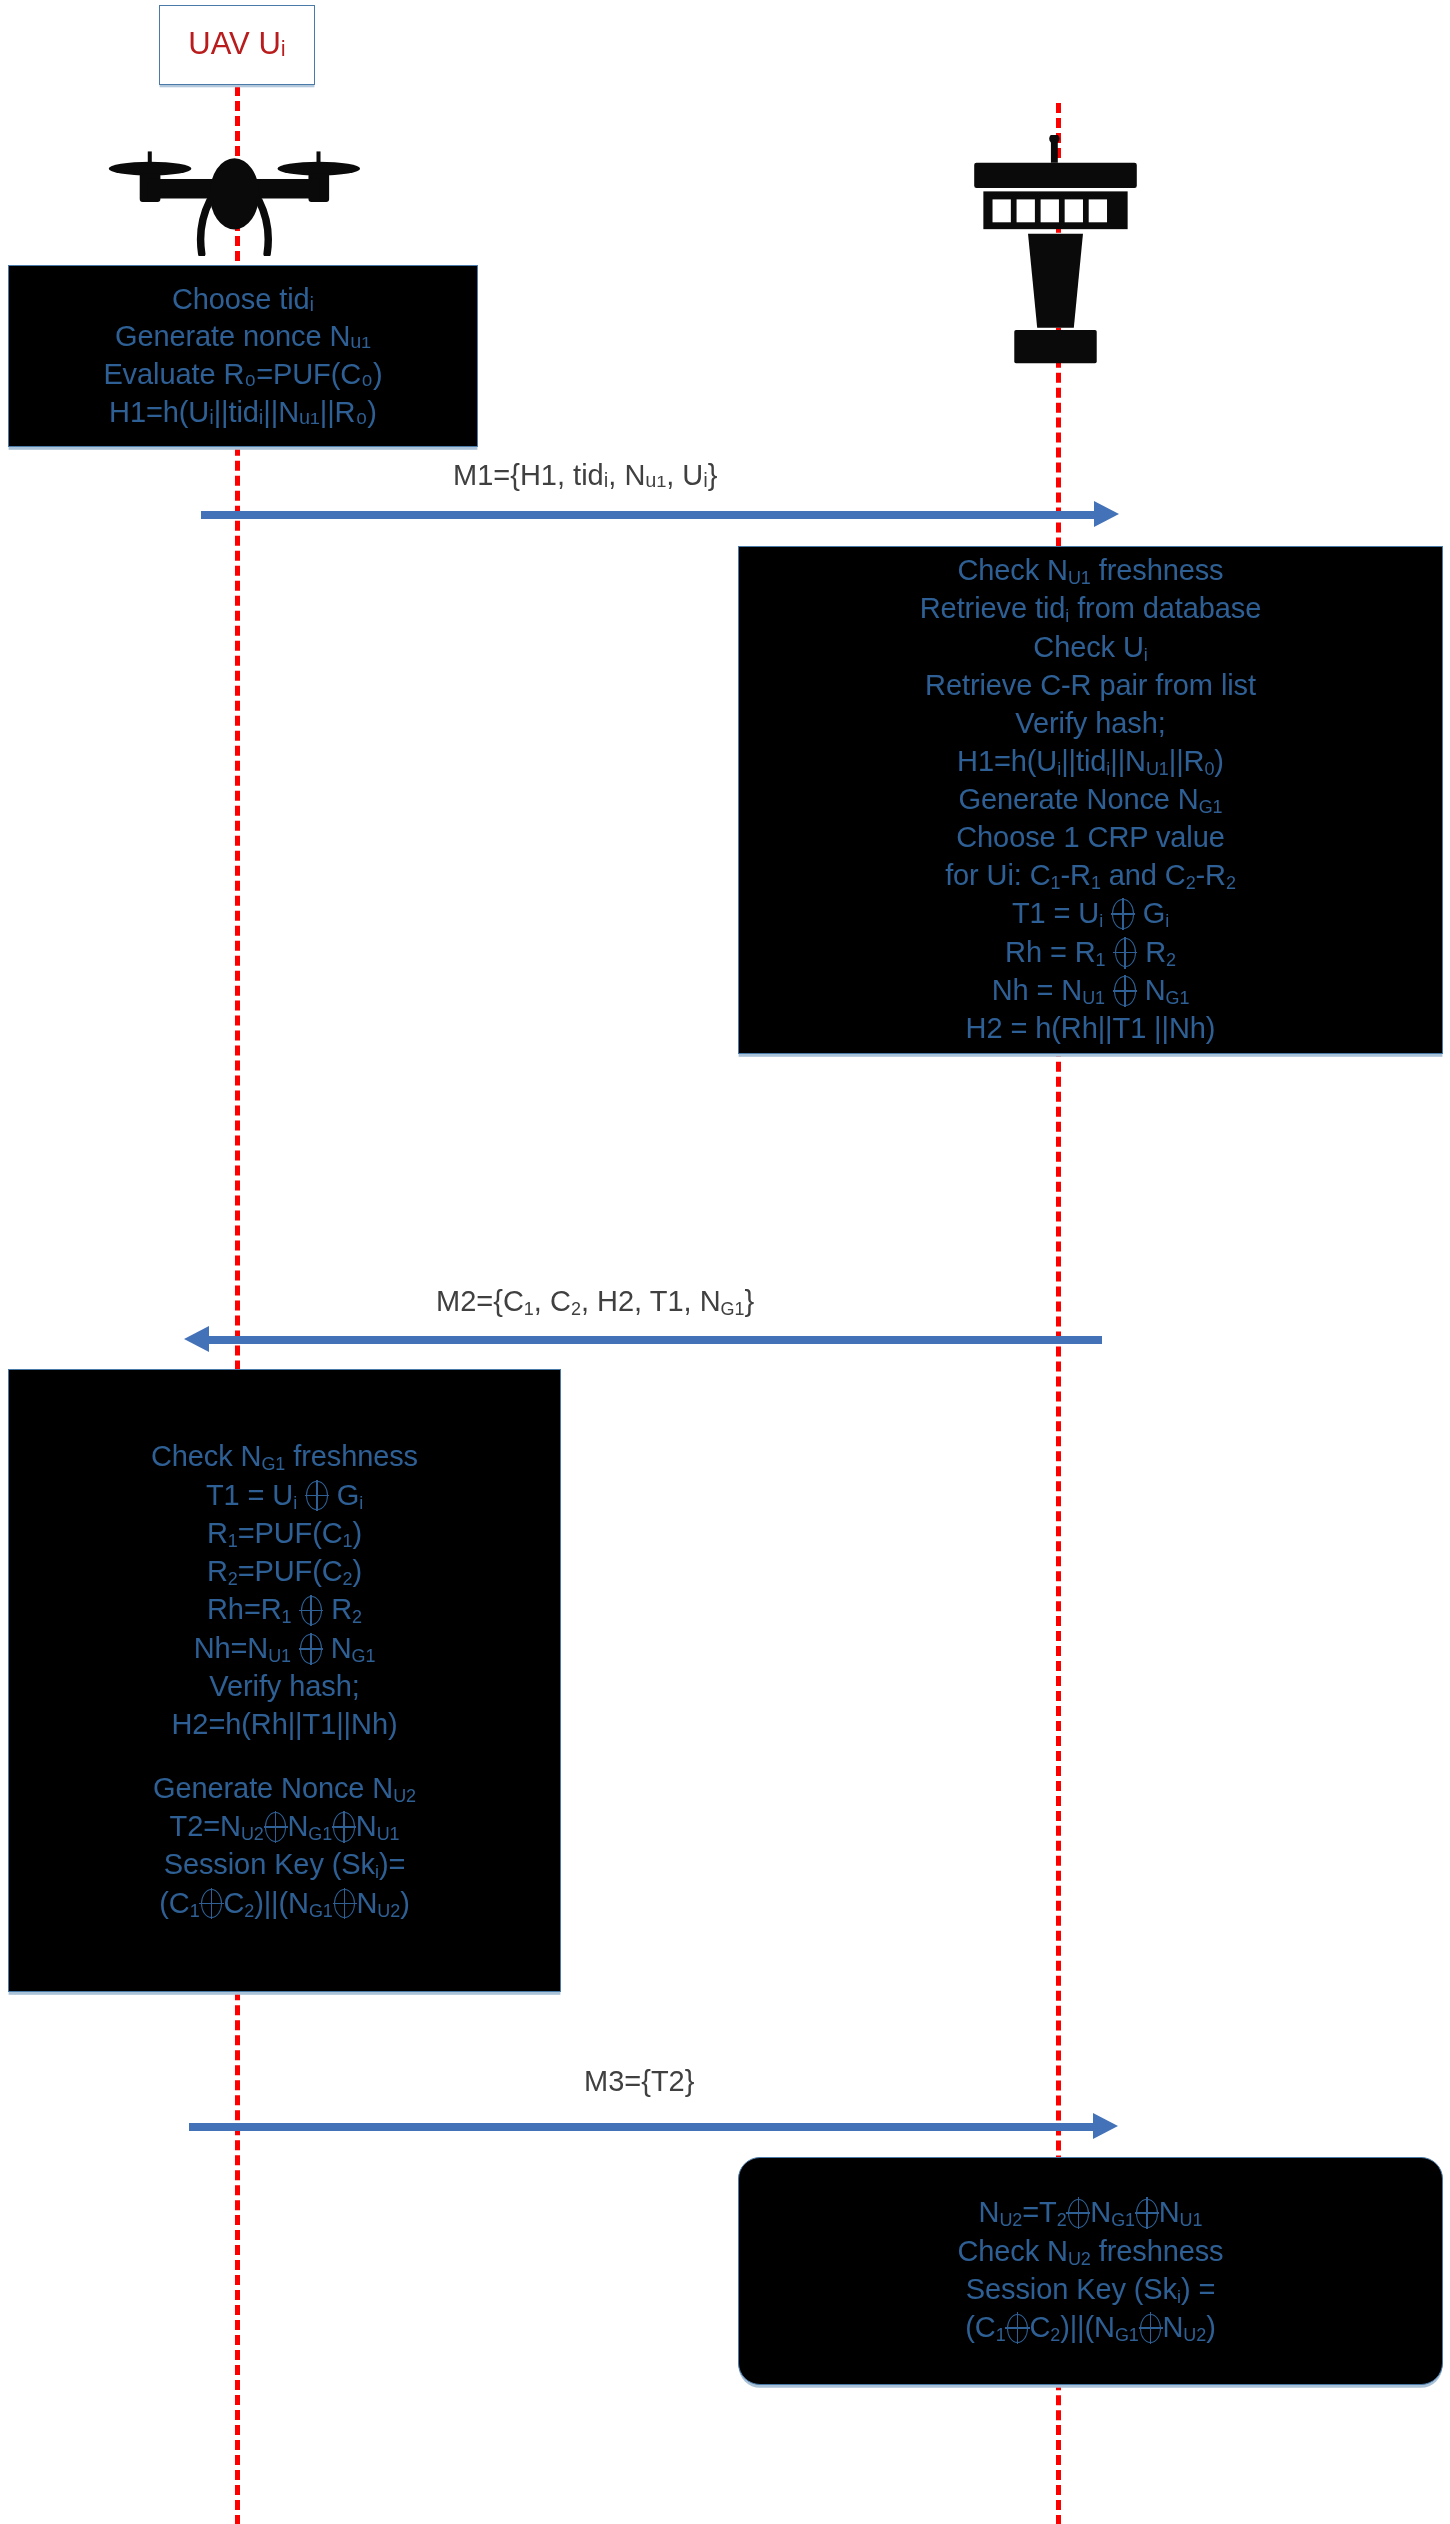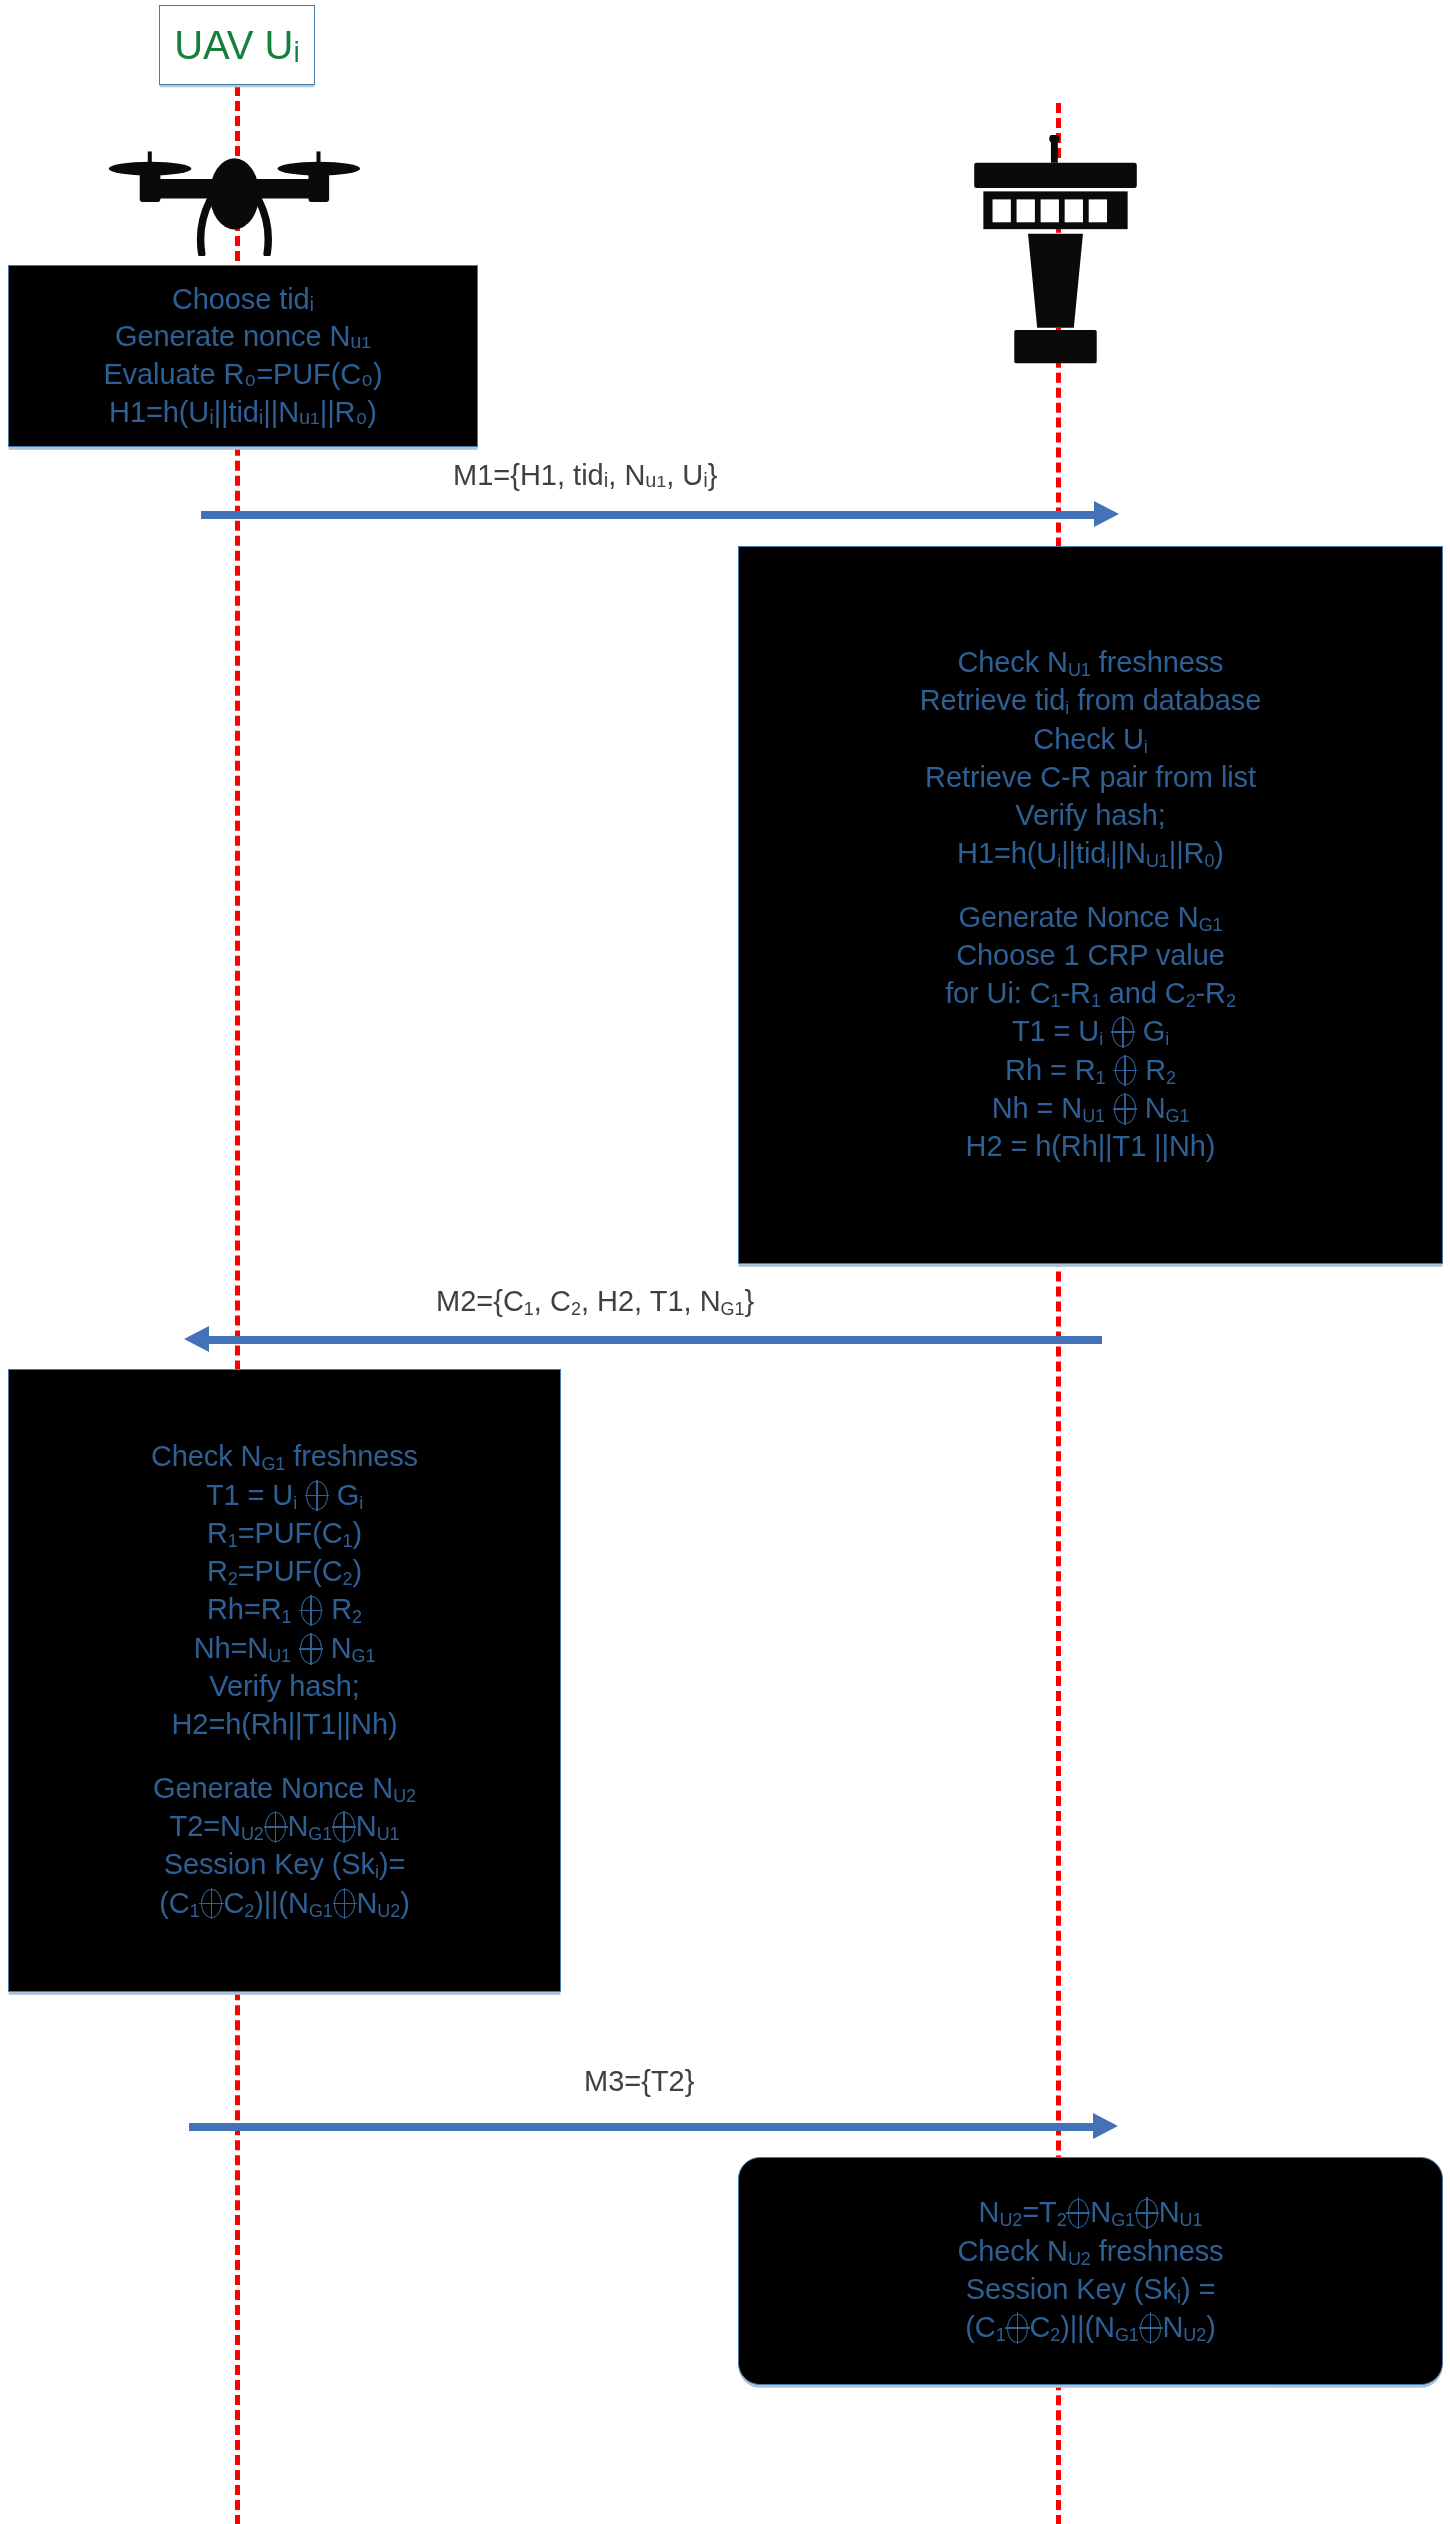--- a/index.html
+++ b/index.html
@@ -35,22 +35,22 @@
     color: #3a6ea5;
     display: flex;
     align-items: center;
     justify-content: center;
     text-align: center;
     line-height: 1.25;
     z-index: 4;
     box-shadow: 0 2.9px 0 -0.6px #b4c8dc;
   }
   .actor-box .label {
-    font-size: 40px;
-    color: #15803d;
+    font-size: 31px;
+    color: #b91c1c;
     white-space: pre-line;
   }
 
   
   .proc-box {
     position: absolute;
     box-sizing: border-box;
     border: 1.7px solid #4a7aa7;
     background: #000000;
     z-index: 3;
@@ -210,21 +210,21 @@
     <div class="proc-line">Evaluate R₀=PUF(C₀)</div>
     <div class="proc-line">H1=h(Uᵢ||tidᵢ||Nᵤ₁||R₀)</div>
   </div>
 
   <div class="msg-label" style="left:453px; top:459px;">M1={H1, tidᵢ, Nᵤ₁, Uᵢ}</div>
   <div class="msg" style="left:201px; top:511px; width:918px; height:8px;">
     <div class="shaft" style="left:0; width:893px;"></div>
     <div class="head right" style="left:893px;"></div>
   </div>
 
-  <div class="proc-box" style="left:738px; top:546px; width:705px; height:718px;">
+  <div class="proc-box" style="left:738px; top:546px; width:705px; height:508px;">
     <div class="proc-line">Check N<sub>U1</sub> freshness</div>
     <div class="proc-line">Retrieve tid<sub>i</sub> from database</div>
     <div class="proc-line">Check U<sub>i</sub></div>
     <div class="proc-line">Retrieve C-R pair from list</div>
     <div class="proc-line">Verify hash;</div>
     <div class="proc-line">H1=h(U<sub>i</sub>||tid<sub>i</sub>||N<sub>U1</sub>||R<sub>0</sub>)</div>
     <div class="proc-line spacer"></div>
     <div class="proc-line">Generate Nonce N<sub>G1</sub></div>
     <div class="proc-line">Choose 1 CRP value</div>
     <div class="proc-line">for Ui: C<sub>1</sub>-R<sub>1</sub> and C<sub>2</sub>-R<sub>2</sub></div>

